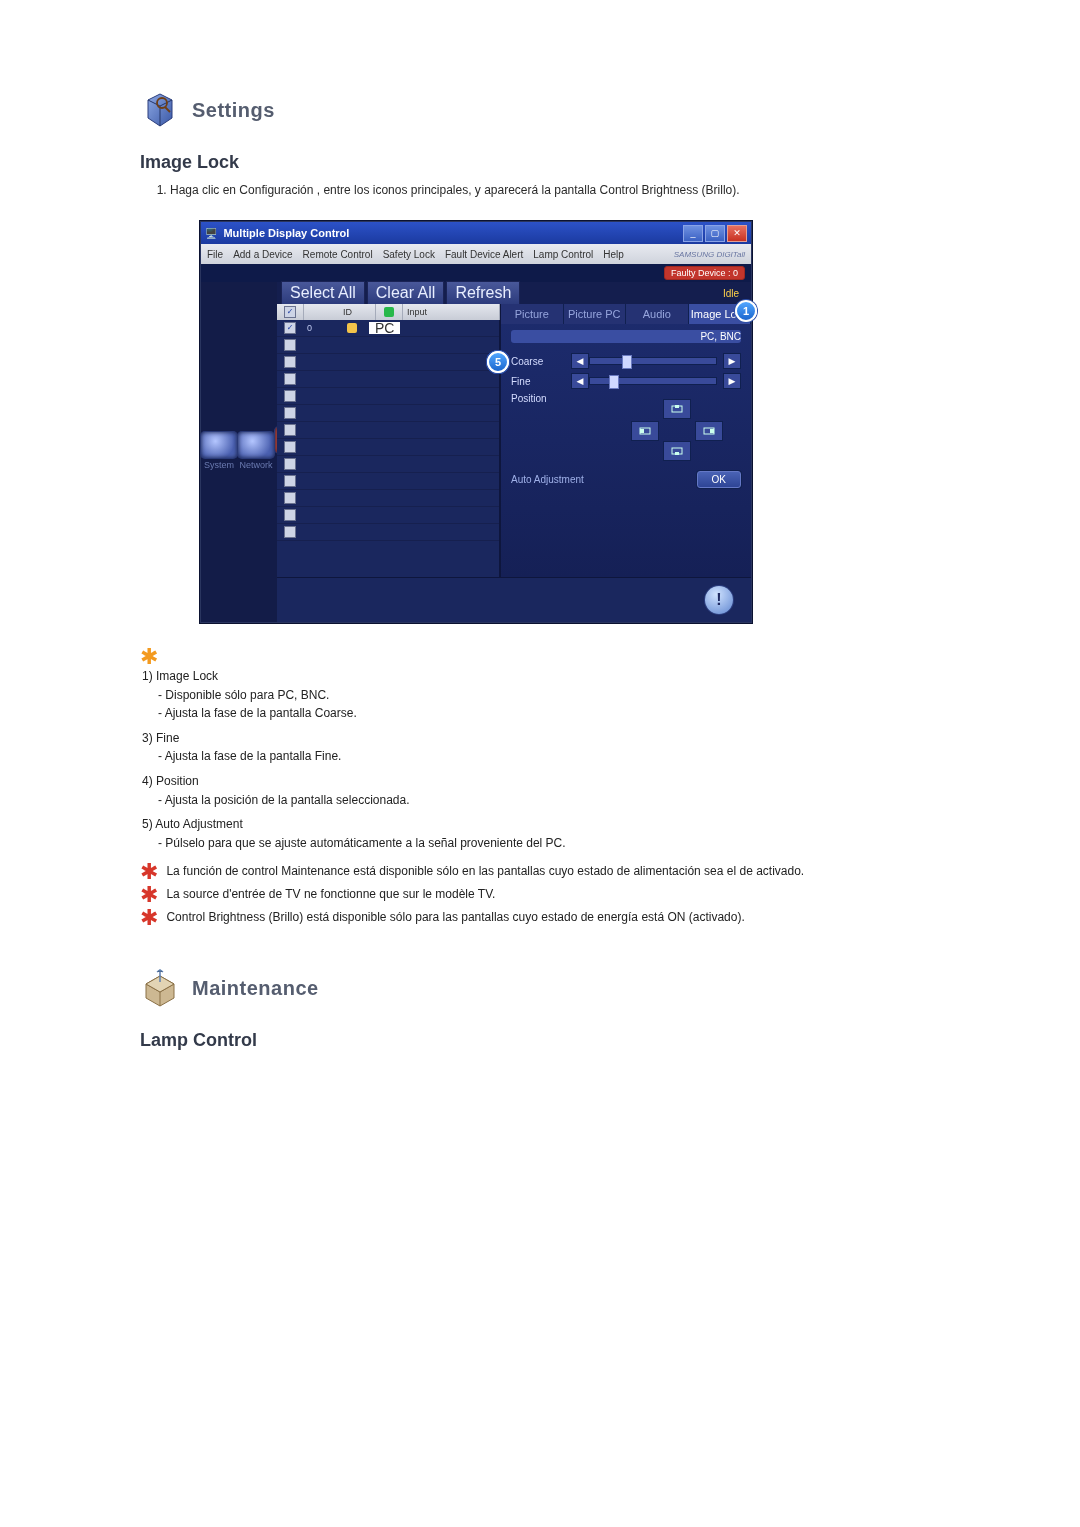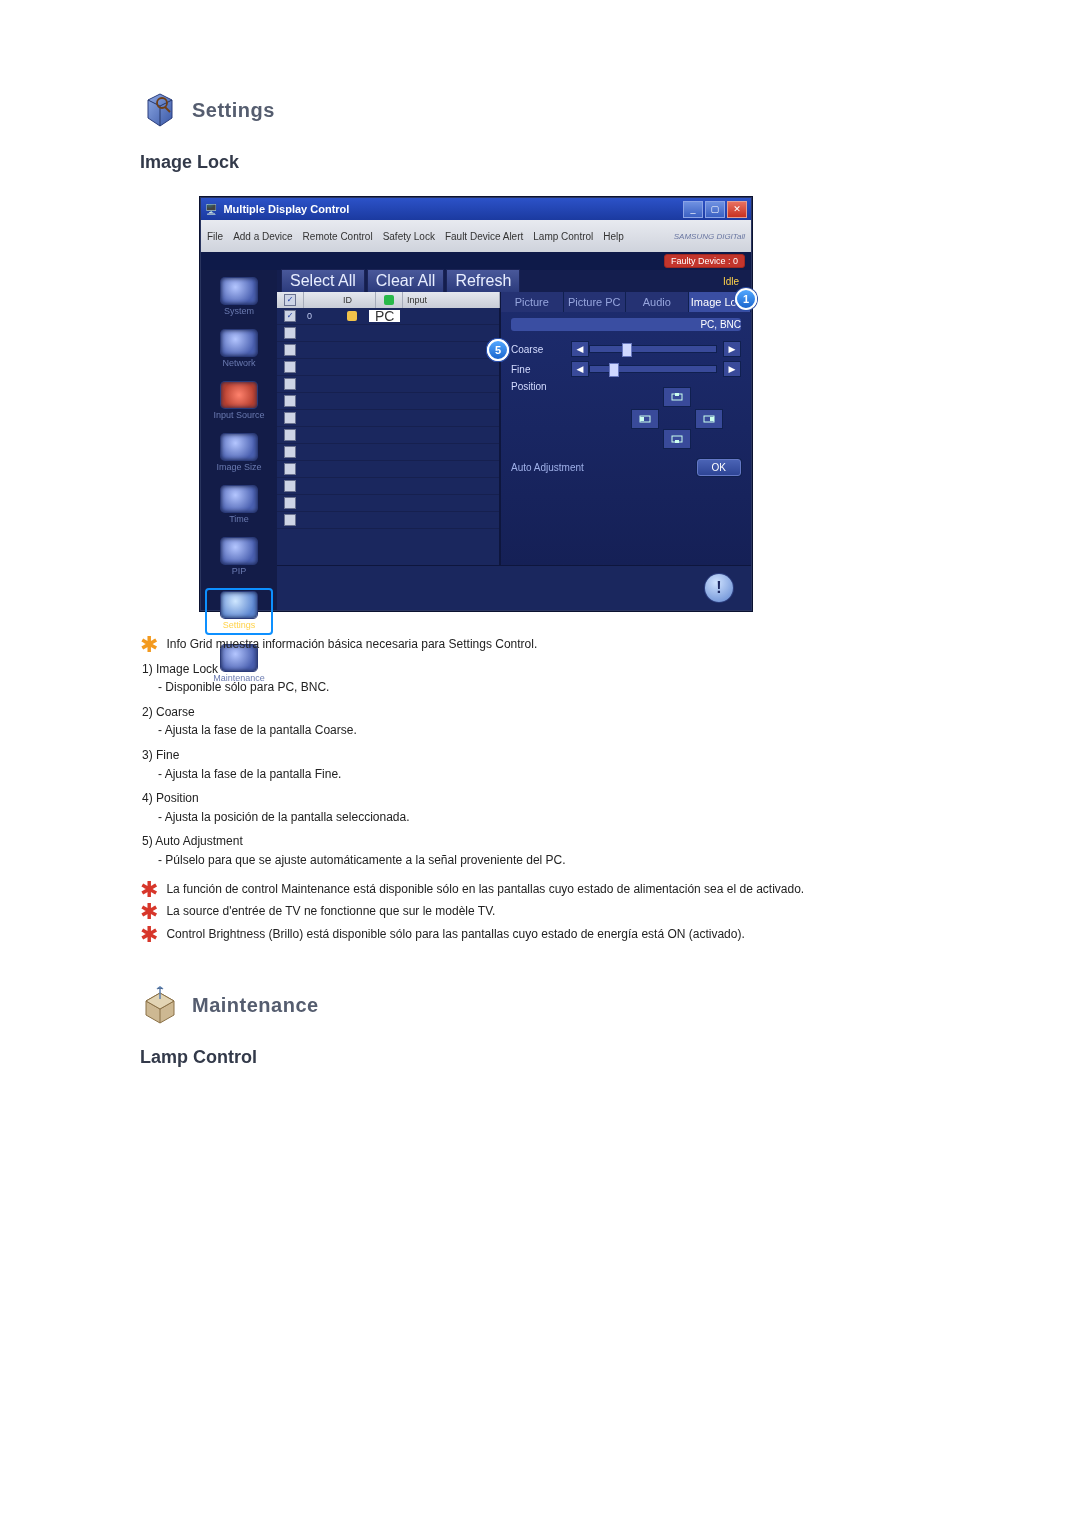--- a/index.html
+++ b/index.html
@@ -78,21 +78,21 @@
     border: 1px solid #8aa3e6;
     background: linear-gradient(#6f91e1,#3b61c3);
     display: flex; align-items: center; justify-content: center;
     font-size: 9px; color: #fff;
   }
   .winbtn.close { background: linear-gradient(#e87060,#c83222); border-color: #e39e95;}
 
   .menubar {
     display: flex;
     background: linear-gradient(#e8eaf0,#cfd3dc);
-    height: 32px;
+    height: 20px;
     padding: 0 6px;
     color: #333;
     gap: 10px;
     align-items: center;
     font-size: 10px;
   }
   .samsung { margin-left: auto; color:#6a77a2; font-size:8px; font-style: italic; }
 
   .statusbar {
     display: flex; align-items: center;
@@ -113,23 +113,23 @@
   .mdc-body {
     display: flex;
     background: #1a275e;
     height: 340px;
   }
   .leftnav {
     width: 76px;
     background: #131c48;
     padding: 6px 0;
     display: flex;
-    flex-direction: column;
+    flex-direction: row;
     align-items: center;
-    gap: 8px;
+    gap: 1px;
   }
   .nav-item {
     width: 64px;
     text-align: center;
     color: #6a7ab0;
     font-size: 9px;
     padding: 2px 0 4px 0;
   }
   .nav-item .nicon {
     width: 36px; height: 26px;
@@ -368,20 +368,23 @@
         <path d="M8 10 L20 16 L32 10 M20 16 L20 36" stroke="#253668" fill="none"></path>
         <circle cx="22" cy="13" r="5" fill="none" stroke="#6f3e14" stroke-width="1.8"></circle>
         <path d="M25 17 L30 22" stroke="#6f3e14" stroke-width="1.8"></path>
       </svg>
     </div>
     <div class="sec-title">Settings</div>
   </div>
 
   <div class="sub-title">Image Lock</div>
 
+  <ol class="ol-tight">
+    <li>Haga clic en Configuración , entre los iconos principales, y aparecerá la pantalla Control Brightness (Brillo).</li>
+  </ol>
 
   <div class="shot-wrap">
     <div class="mdc-window">
 
       <div class="titlebar">
         <span>🖥️</span>
         <span class="ttxt">Multiple Display Control</span>
         <span class="spacer"></span>
         <div class="winbtn">_</div>
         <div class="winbtn">▢</div>
@@ -586,28 +589,26 @@
           </div>
         </div>
 
       </div>
     </div>
   </div>
 
   <div class="note-block">
     <div class="star-line">
       <span class="star">✱</span>
-      <span>Info Grid muestra información básica necesaria para Settings Control.</span>
     </div>
 
     <div class="indent-list">
       <div class="num-line"><span>1)</span> <span>Image Lock</span></div>
       <div class="dash-line">- Disponible sólo para PC, BNC.</div>
 
-      <div class="num-line"><span>2)</span> <span>Coarse</span></div>
       <div class="dash-line">- Ajusta la fase de la pantalla Coarse.</div>
 
       <div class="num-line"><span>3)</span> <span>Fine</span></div>
       <div class="dash-line">- Ajusta la fase de la pantalla Fine.</div>
 
       <div class="num-line"><span>4)</span> <span>Position</span></div>
       <div class="dash-line">- Ajusta la posición de la pantalla seleccionada.</div>
 
       <div class="num-line"><span>5)</span> <span>Auto Adjustment</span></div>
       <div class="dash-line">- Púlselo para que se ajuste automáticamente a la señal proveniente del PC.</div>

